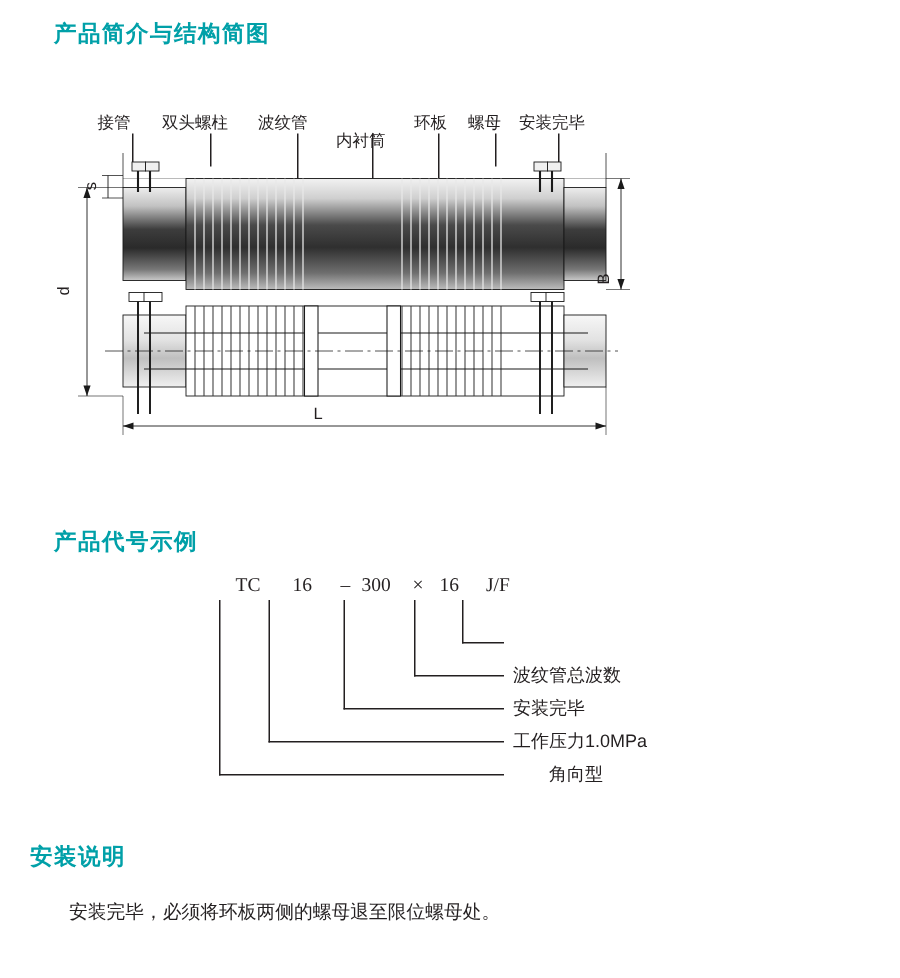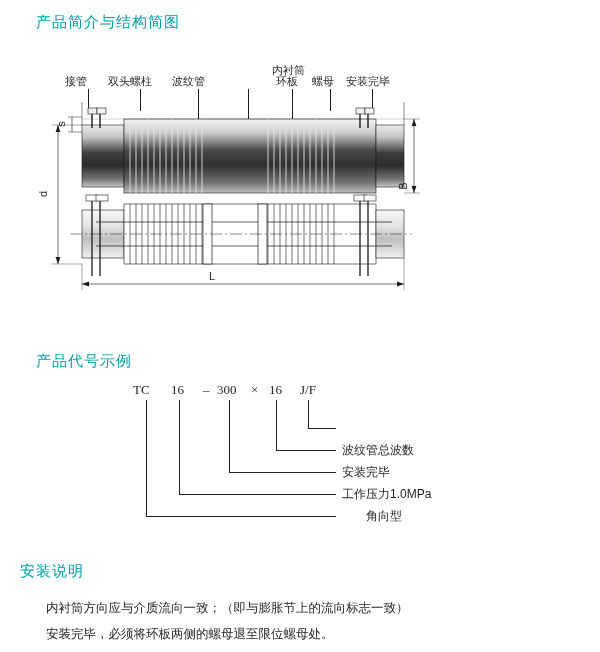--- a/index.html
+++ b/index.html
@@ -11,21 +11,21 @@
     width: 600px;
     height: 652px;
     position: relative;
     font-family: "Liberation Sans", sans-serif;
     color: #231f20;
     overflow: hidden;
   }
   .section-title {
     position: absolute;
     font-size: 15px;
-    font-weight: normal;
+    font-weight: bold;
     color: #00a0a8;
     letter-spacing: 1px;
     white-space: nowrap;
   }
   #title-1 { left: 36px; top: 13px; }
   #title-2 { left: 36px; top: 352px; }
   #title-3 { left: 20px; top: 562px; }
 
   
   #figure1 {
@@ -62,20 +62,21 @@
     position: absolute;
     left: 0; top: 378px;
     width: 600px; height: 160px;
   }
   .code-part {
     position: absolute;
     font-size: 13px;
     color: #231f20;
     font-family: "Liberation Serif", serif;
     white-space: nowrap;
+    margin-left: 24px;
   }
   .desc {
     position: absolute;
     font-size: 12px;
     color: #231f20;
     white-space: nowrap;
   }
   .vline {
     position: absolute;
     width: 1px;
@@ -105,21 +106,21 @@
 
 <div class="section-title" id="title-1">产品简介与结构简图</div>
 <div class="section-title" id="title-2">产品代号示例</div>
 <div class="section-title" id="title-3">安装说明</div>
 
 <div id="figure1">
 
   <div class="callout" style="left:65px;  top:12px;">接管</div>
   <div class="callout" style="left:108px; top:12px;">双头螺柱</div>
   <div class="callout" style="left:172px; top:12px;">波纹管</div>
-  <div class="callout" style="left:224px; top:1px;margin-left:48px;">内衬筒</div>
+  <div class="callout" style="left:224px; top:24px;">内衬筒</div>
   <div class="callout" style="left:276px; top:12px;">环板</div>
   <div class="callout" style="left:312px; top:12px;">螺母</div>
   <div class="callout" style="left:346px; top:12px;">安装完毕</div>
 
   <div class="leader" style="left:88px;  top:27px; height:20px;"></div>
   <div class="leader" style="left:140px; top:27px; height:22px;"></div>
   <div class="leader" style="left:198px; top:27px; height:32px;"></div>
   <div class="leader" style="left:248px; top:27px; height:48px;"></div>
   <div class="leader" style="left:292px; top:27px; height:30px;"></div>
   <div class="leader" style="left:330px; top:27px; height:22px;"></div>
@@ -314,15 +315,14 @@
   <div class="vline" style="left:146px; top:22px; height:117px;"></div>
   <div class="hline" style="left:146px; top:138px; width:190px;"></div>
 
   <div class="desc" style="left:342px; top:64px;">波纹管总波数</div>
   <div class="desc" style="left:342px; top:86px;">安装完毕</div>
   <div class="desc" style="left:342px; top:108px;">工作压力1.0MPa</div>
   <div class="desc" style="left:342px; top:130px;margin-left:24px;">角向型</div>
 </div>
 
 <div id="notes">
-  <p>内衬筒方向应与介质流向一致；（即与膨胀节上的流向标志一致）</p>
   <p>安装完毕，必须将环板两侧的螺母退至限位螺母处。</p>
 </div>
 
 </body></html>

